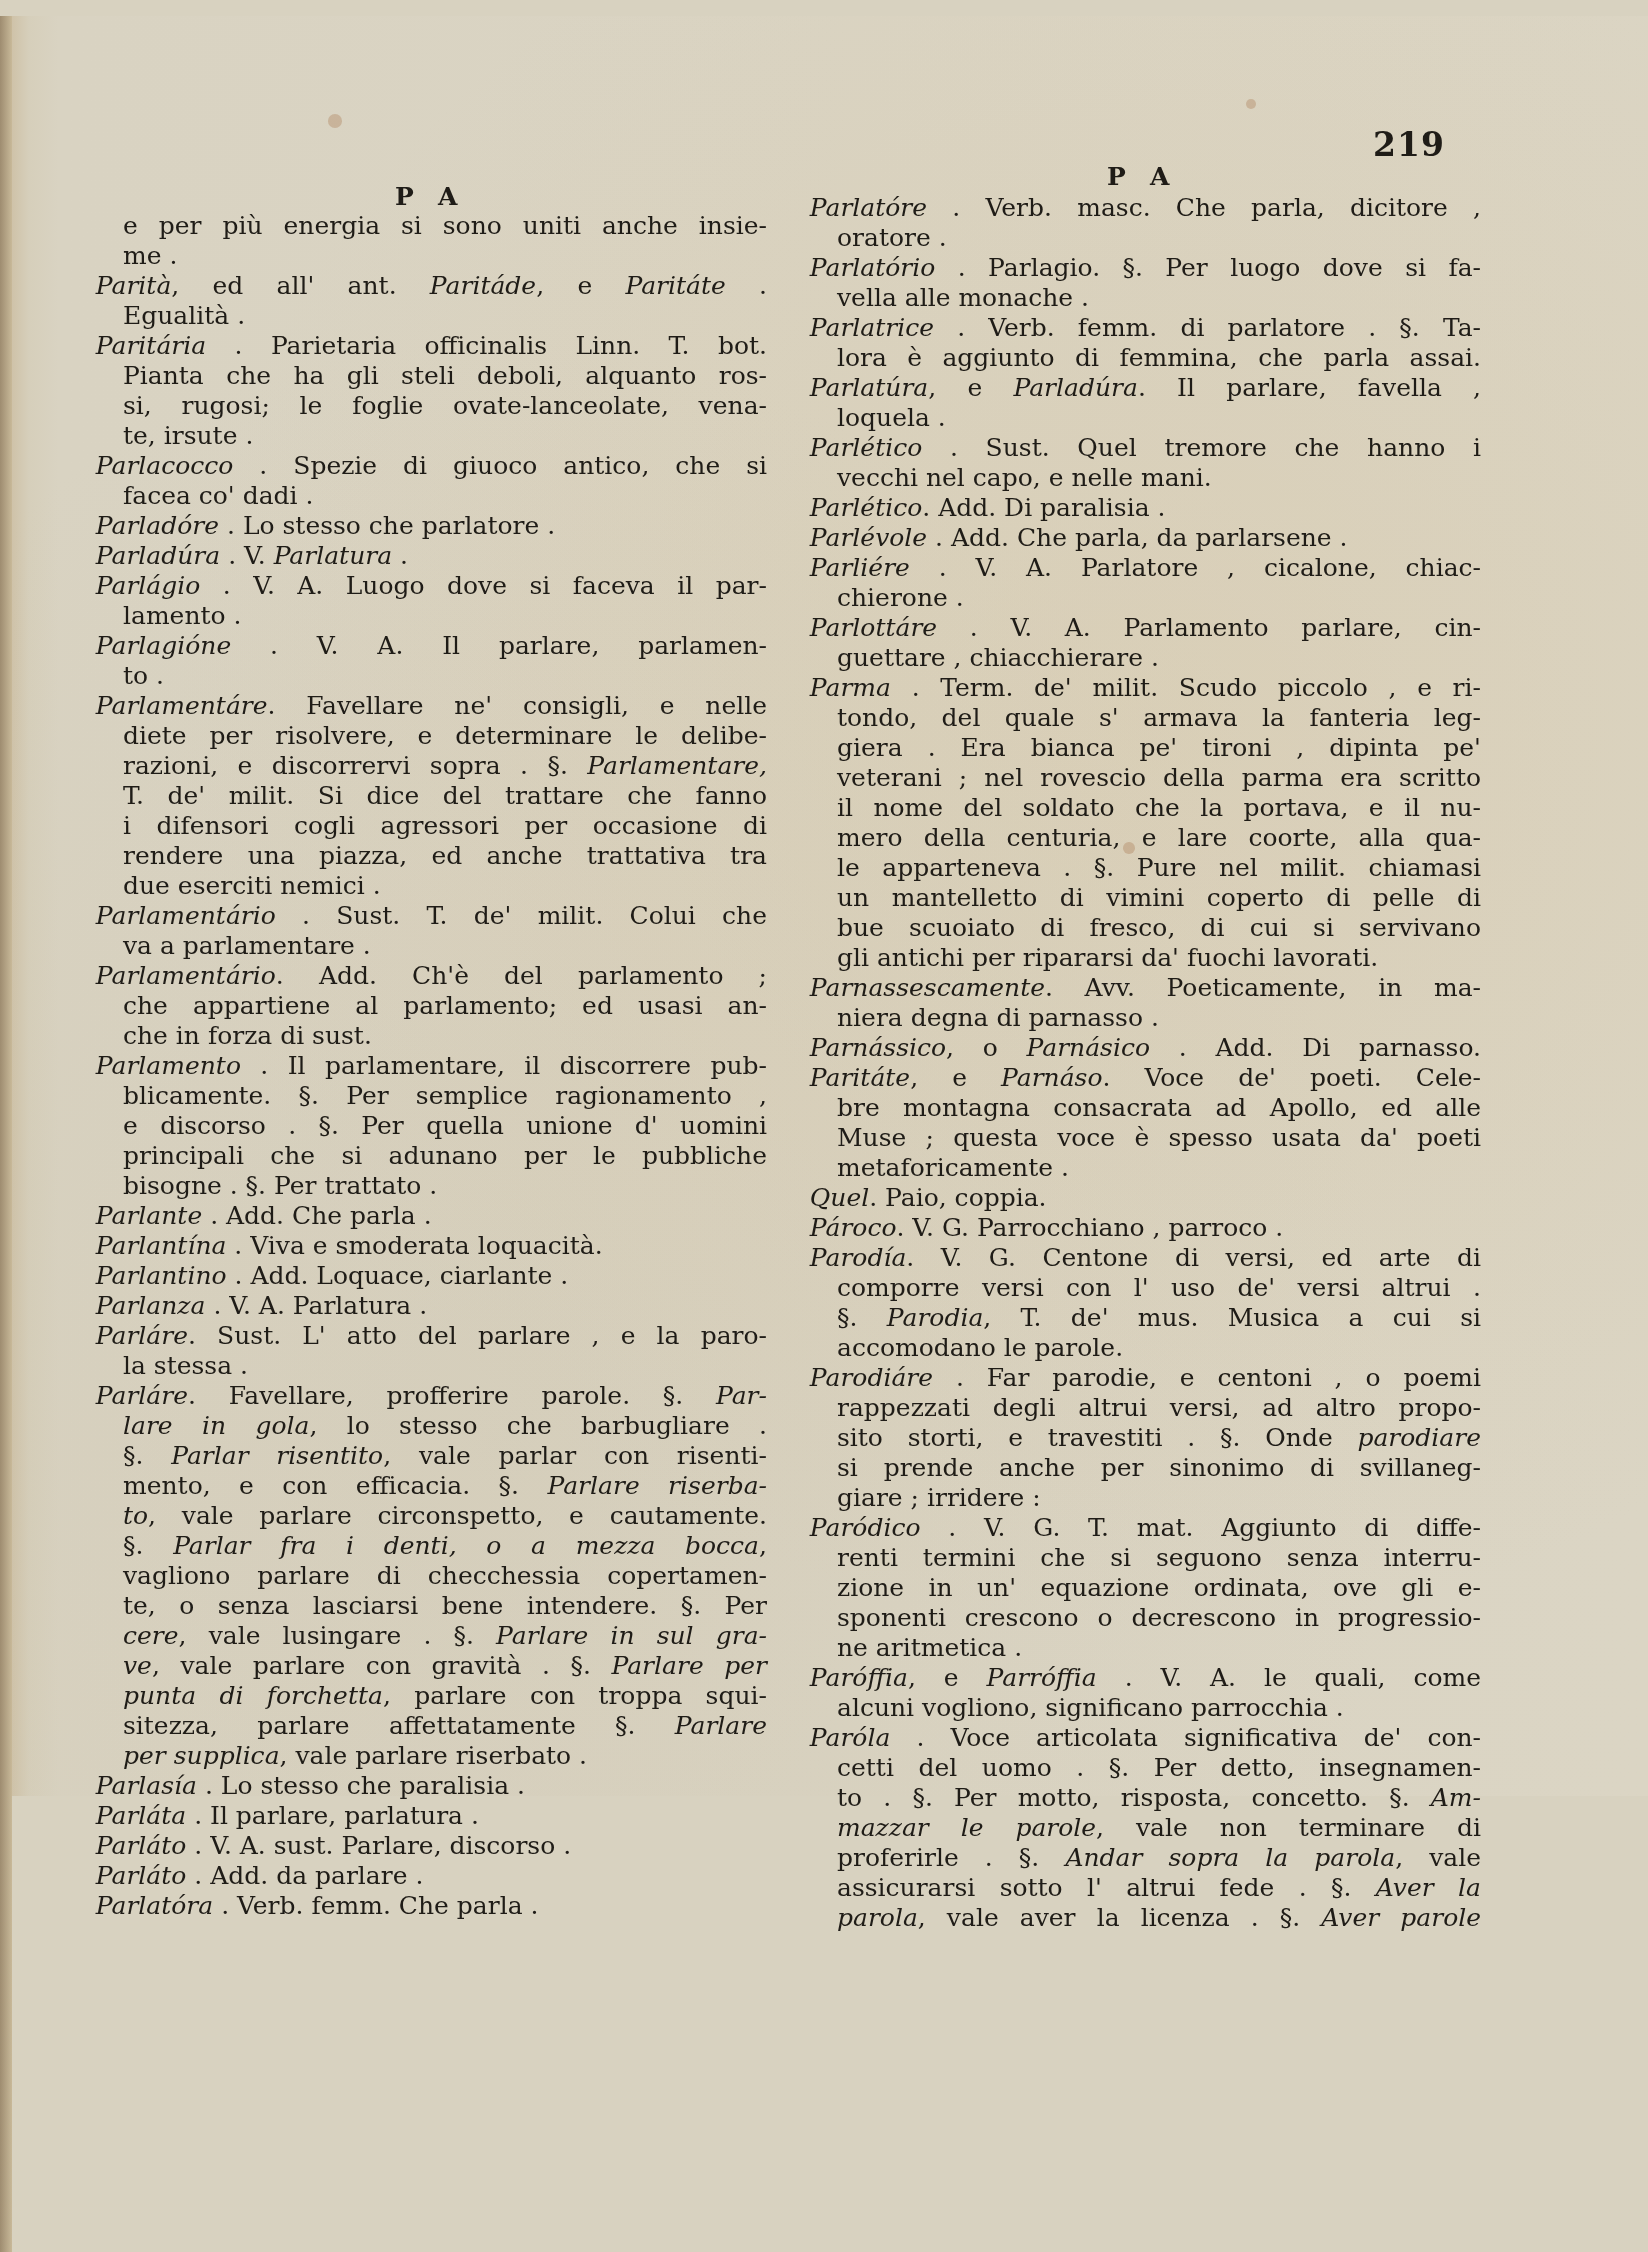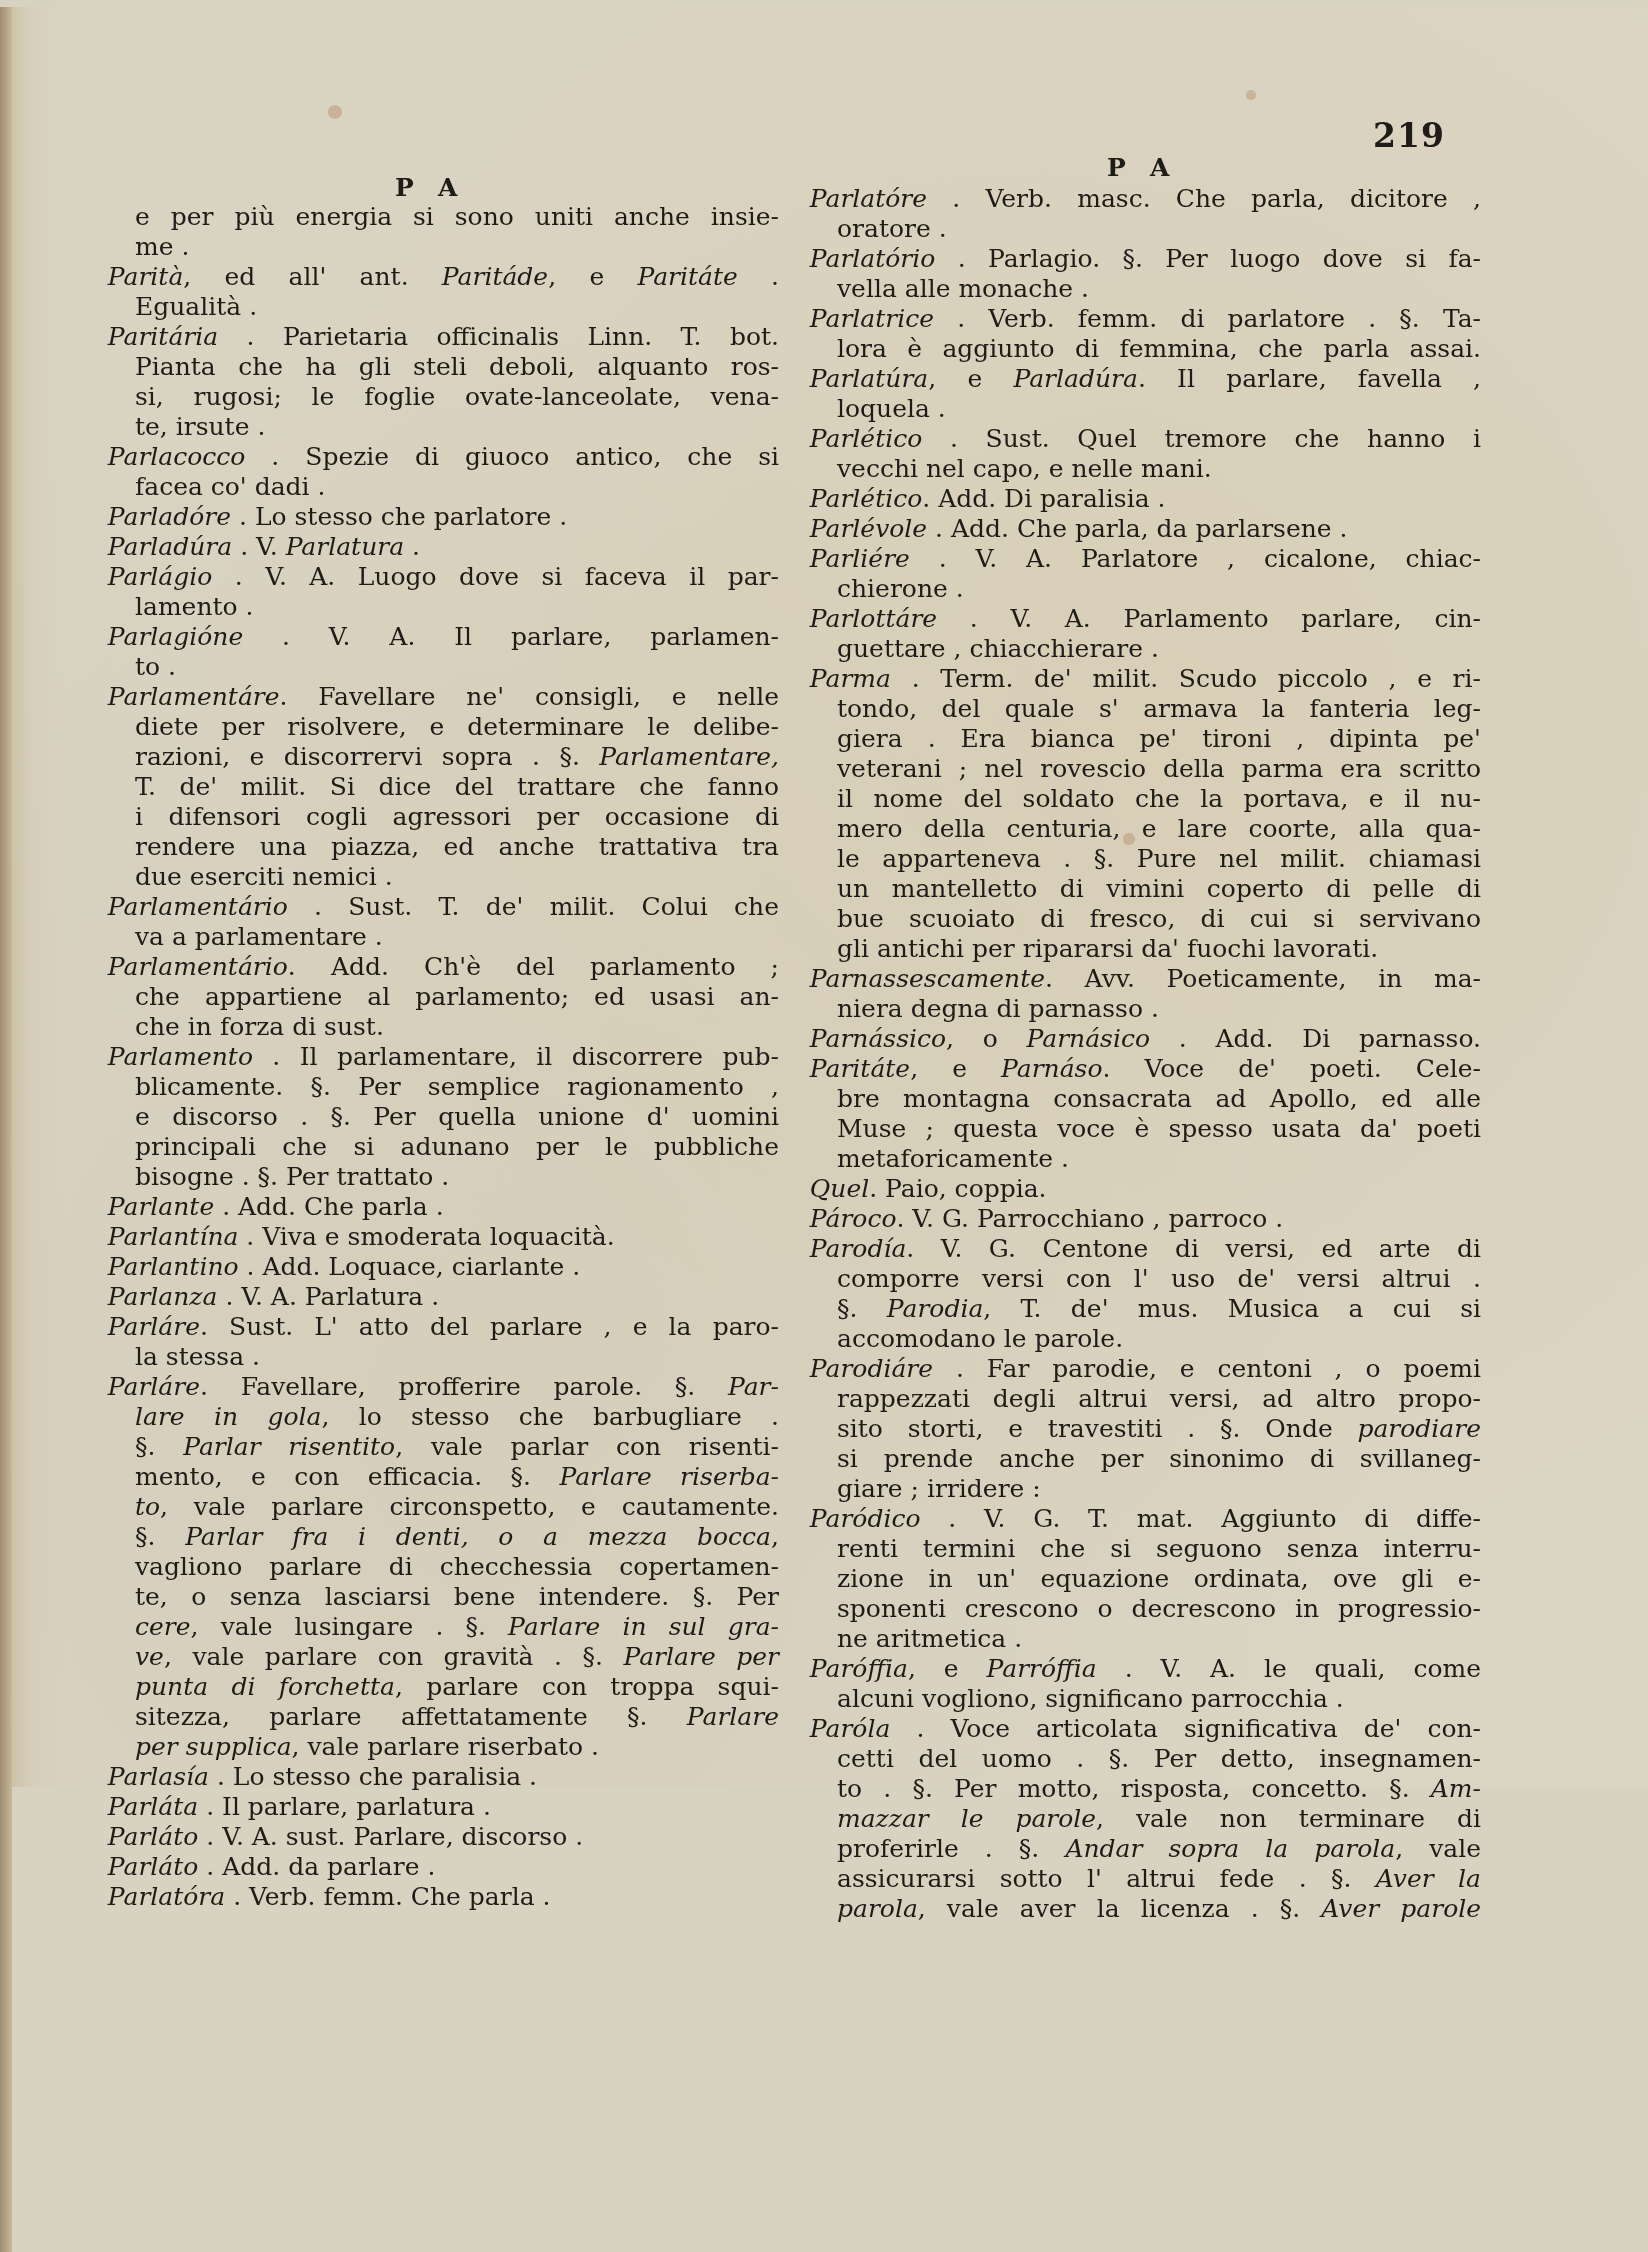--- a/index.html
+++ b/index.html
@@ -4,21 +4,21 @@
 <style>
   html, body { margin: 0; padding: 0; }
   body {
     width: 1648px; height: 2253px; overflow: hidden;
     background: #d8d2c0;
     position: relative;
     font-family: "DejaVu Serif", "Liberation Serif", serif;
     color: #1f1c17;
   }
   .page {
-    position: absolute; left: 0; top: 7px; width: 1648px; height: 1780px;
+    position: absolute; left: 0; top: 16px; width: 1648px; height: 1780px;
     background:
       radial-gradient(ellipse at 70% 40%, rgba(214,196,160,0.35), rgba(0,0,0,0) 60%),
       radial-gradient(ellipse at 30% 80%, rgba(200,190,165,0.25), rgba(0,0,0,0) 55%),
       linear-gradient(90deg, #b9a88c 0px, #cdbfa4 7.8px, #d6cfbb 29px, #d9d3c2 59px, #dbd5c4 100%);
   }
   .spine {
     position: absolute; left: 0; top: 0; width: 11.7px; height: 2253px;
     background: linear-gradient(90deg, #9e8c70, #c8b999);
   }
   .page-number {
@@ -28,21 +28,21 @@
   .running-head {
     position: absolute; font-size: 25px; font-weight: bold; letter-spacing: 7.8px;
   }
   .rh-left { left: 395px; top: 166px; }
   .rh-right { left: 1107px; top: 146px; }
   .column {
     position: absolute;
     font-size: 25px;
     line-height: 30px;
   }
-  .col-left { left: 88px; top: 195px; width: 679px; margin-left: 12px; }
+  .col-left { left: 88px; top: 195px; width: 679px; }
   .col-right { left: 802px; top: 177px; width: 679px; }
   .line {
     height: 30px;
     white-space: nowrap;
     overflow: visible;
     text-align: justify;
     text-align-last: justify;
     padding-left: 35px;
     box-sizing: border-box;
   }

